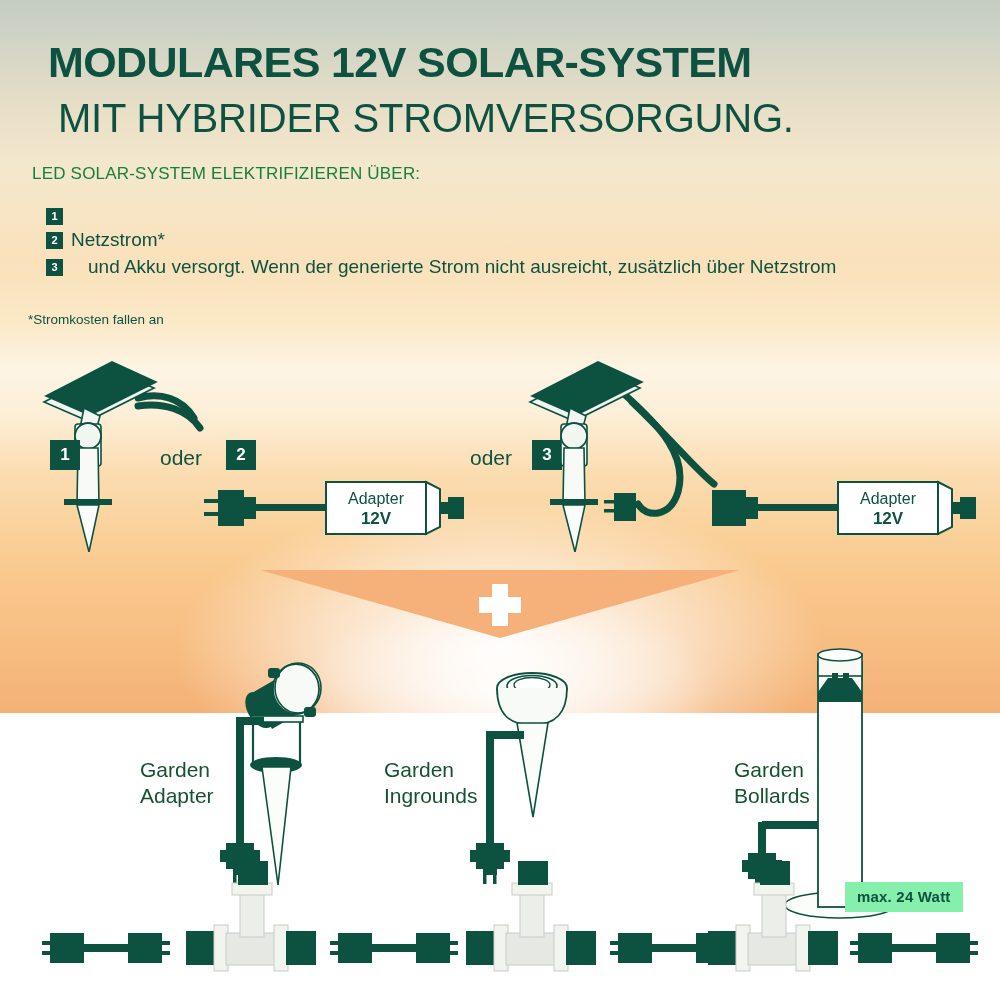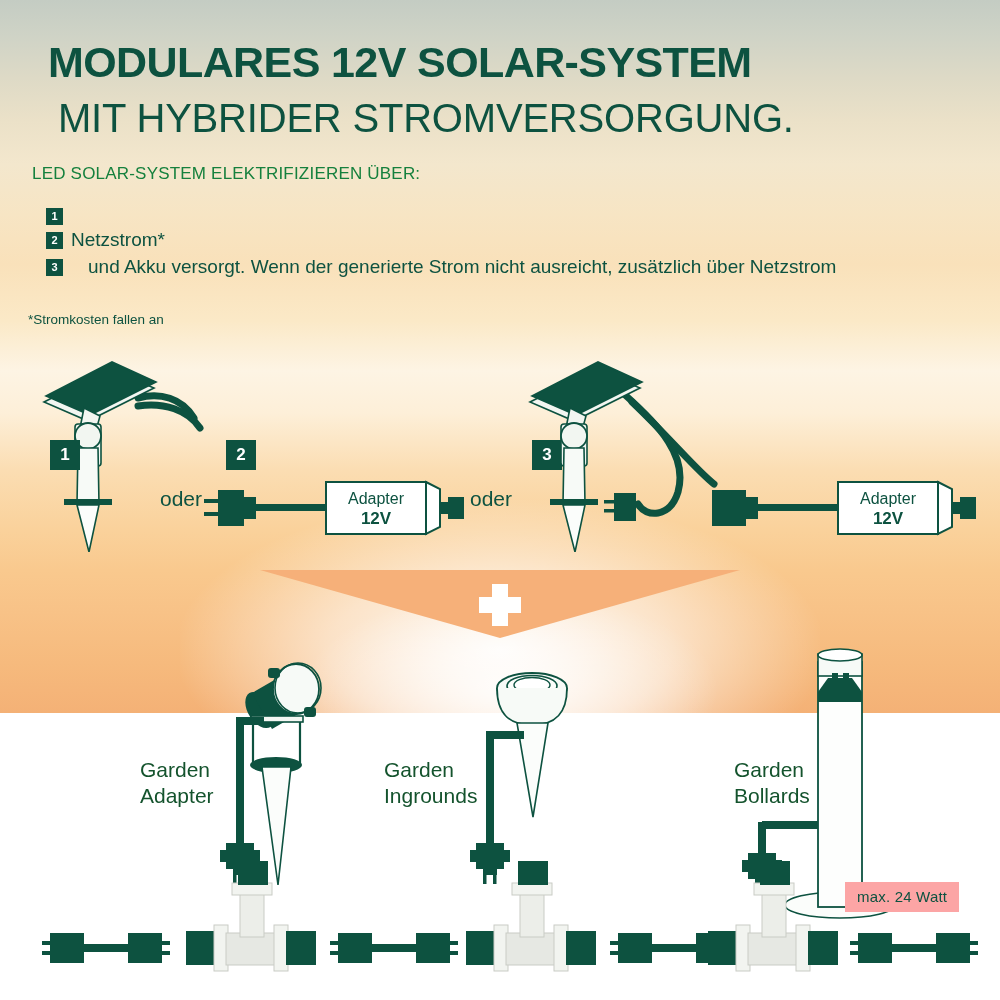--- a/index.html
+++ b/index.html
@@ -137,44 +137,43 @@
     color: #0d5240;
   }
 
   
   .svgbox { position:absolute; }
 
   .oder {
     position: absolute;
     font-size: 21px;
     color: #0d5240;
-    margin-top: 41px;
   }
   .badge-lg {
     position: absolute;
     width: 30px; height: 30px;
     background: #0d5240;
     color: #fff;
     font-size: 17px;
     font-weight: bold;
     line-height: 30px;
     text-align: center;
   }
   .prod-label {
     position: absolute;
     font-size: 21px;
     color: #14532d;
     line-height: 1.25;
   }
   .watt {
     position: absolute;
-    background: #fca5a5;
+    background: #86efac;
     color: #0d5240;
     font-size: 15px;
-    font-weight: normal;
+    font-weight: bold;
     padding: 6px 12px 7px 12px;
     letter-spacing: 0.2px;
   }
 </style>
 </head>
 <body>
 
 <div id="stage">
   <div class="bgfix"></div>
   <div class="glow"></div>

